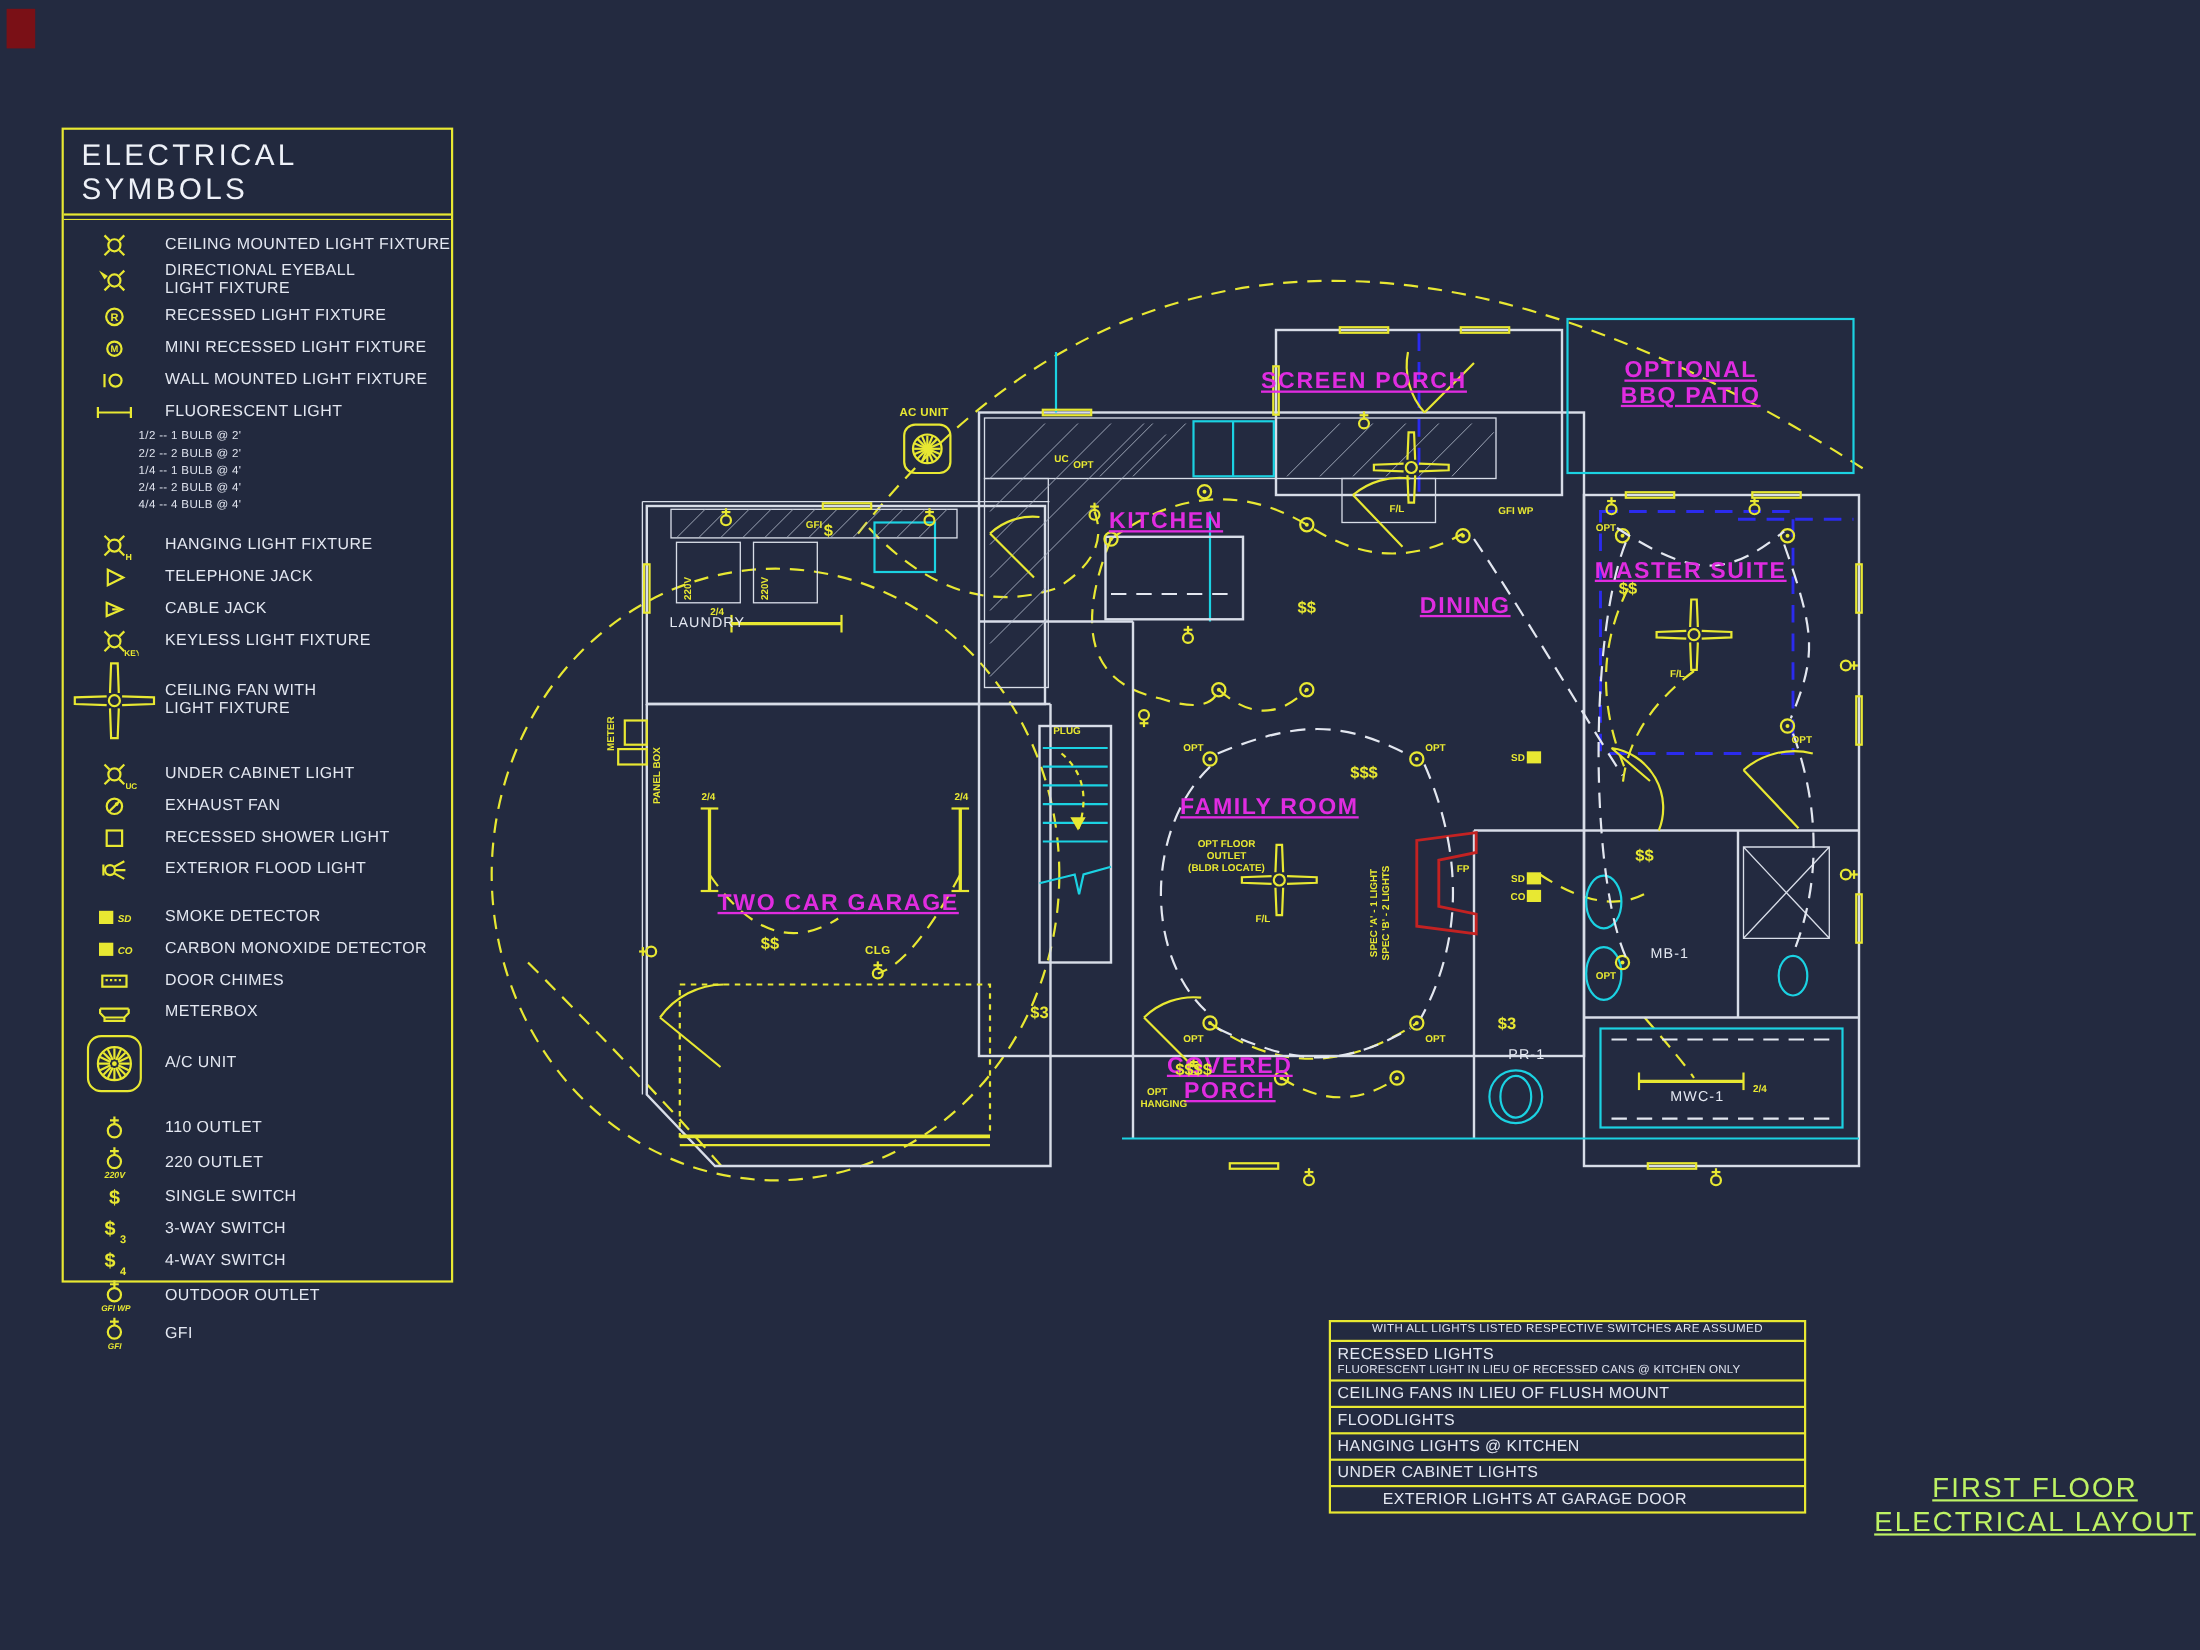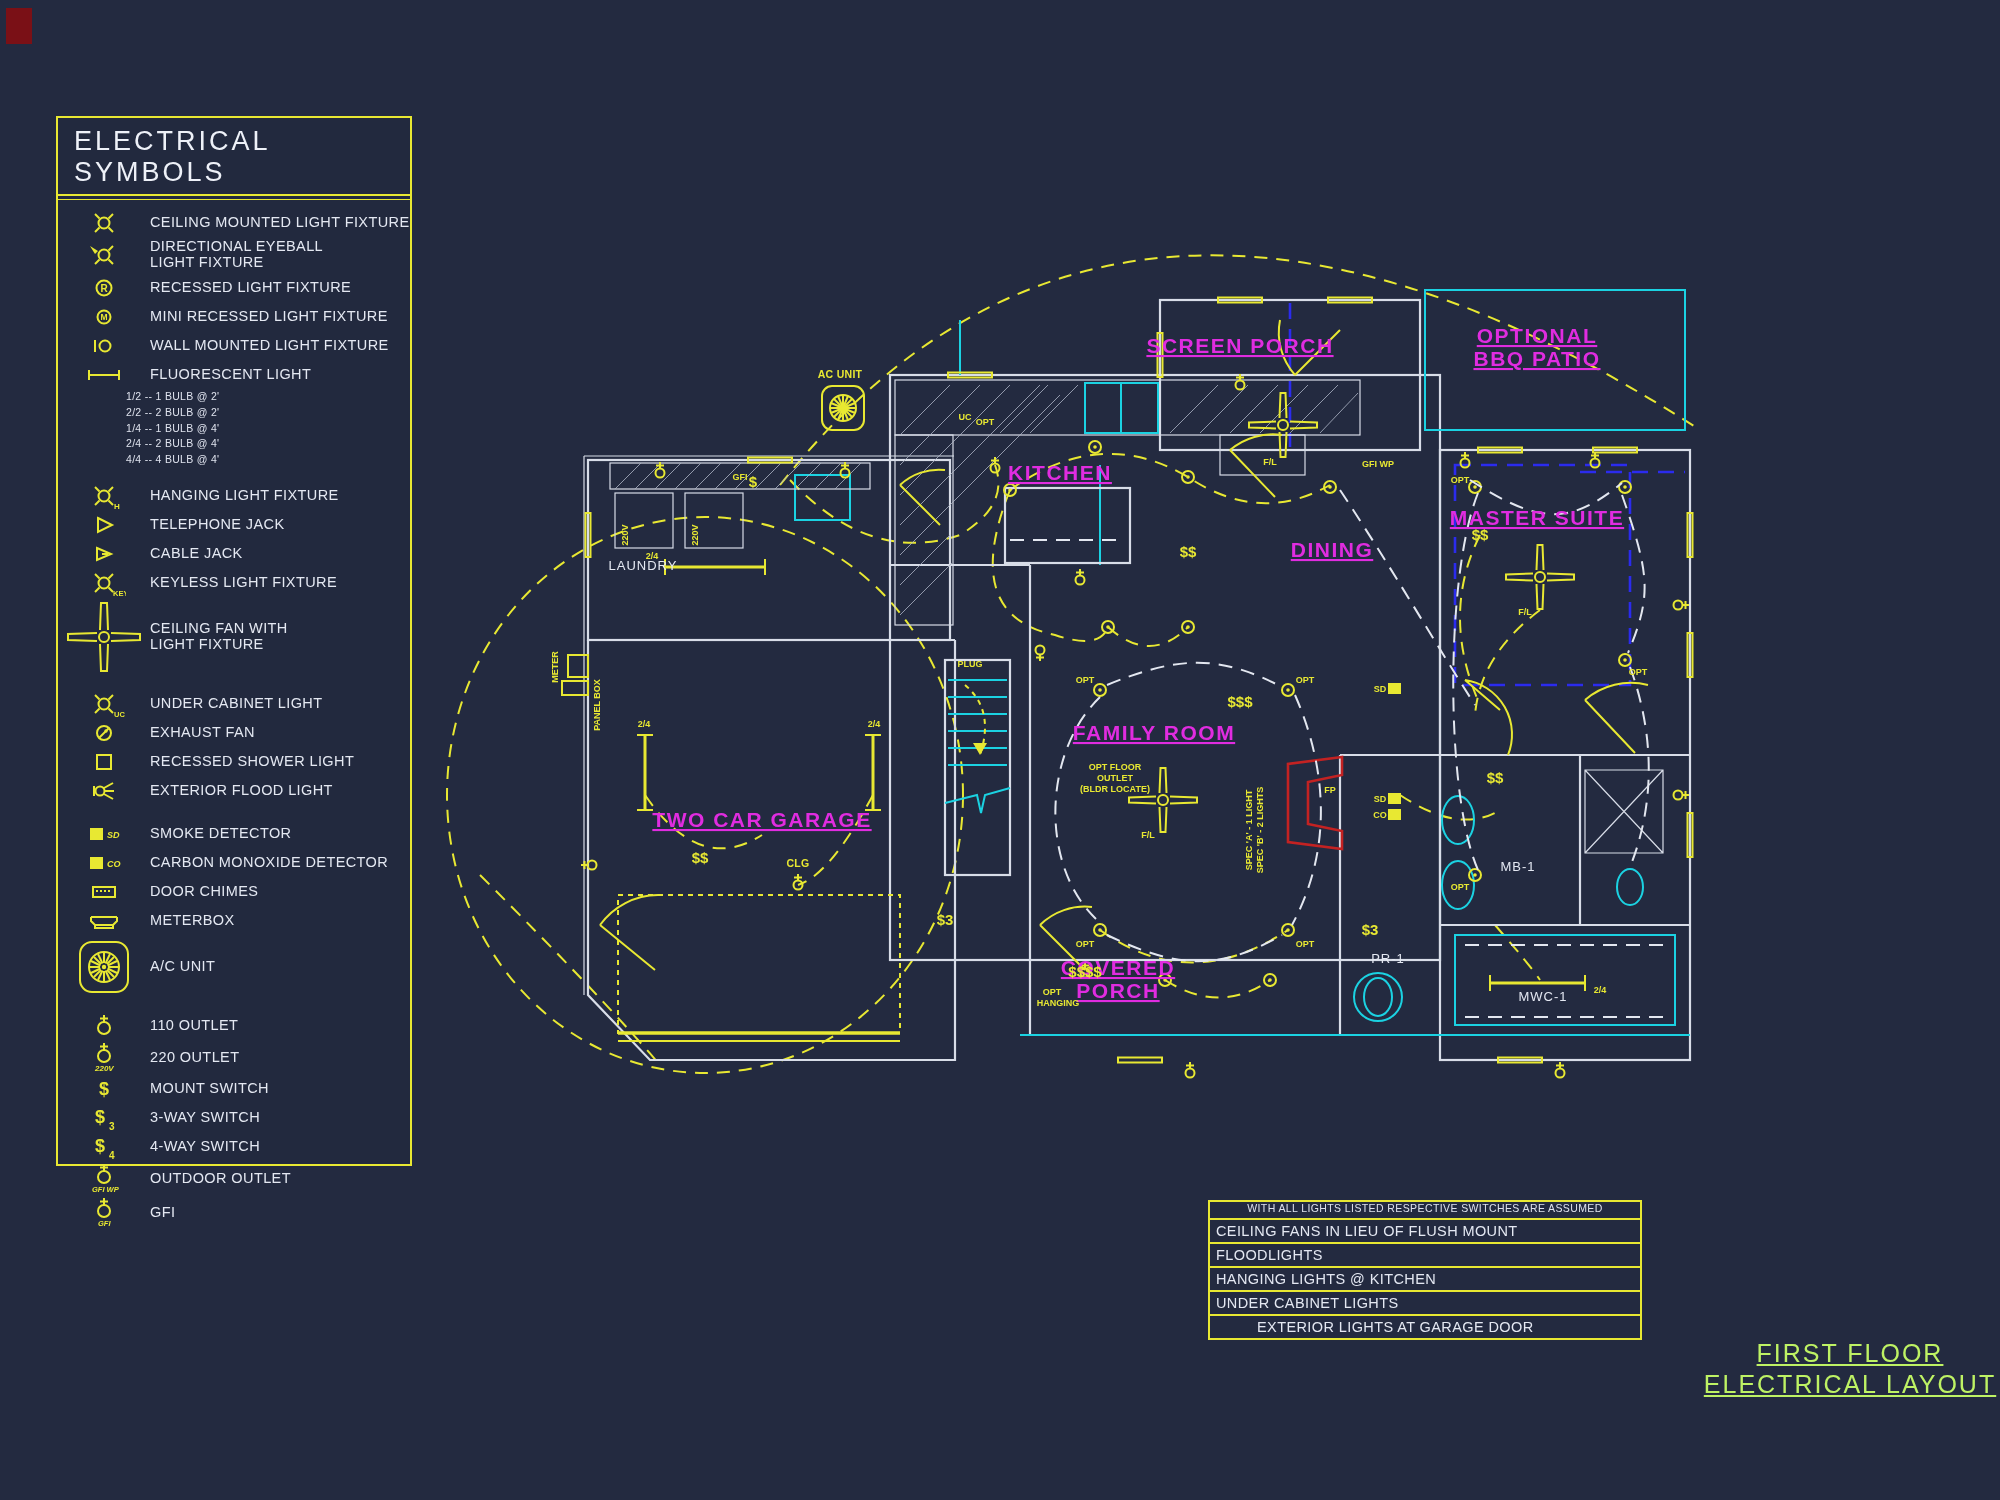--- a/index.html
+++ b/index.html
@@ -343,21 +343,21 @@
       </span>
     <span class="llab">220 OUTLET</span>
   </div>
 
   <div class="lrow">
     <span class="lsym">
       <svg width="44" height="26" viewBox="-22 -13 44 26">
           <text class="ytext" x="0" y="6" font-size="18" text-anchor="middle" font-weight="bold">$</text>
         </svg>
       </span>
-    <span class="llab">MOUNT SWITCH</span>
+    <span class="llab">SINGLE SWITCH</span>
   </div>
 
   <div class="lrow">
     <span class="lsym">
       <svg width="44" height="28" viewBox="-22 -14 44 28">
           <text class="ytext" x="-4" y="5" font-size="18" text-anchor="middle" font-weight="bold">$</text>
           <text class="ytext" x="5" y="12" font-size="10" font-weight="bold">3</text>
         </svg>
       </span>
     <span class="llab">3-WAY SWITCH</span>
@@ -708,20 +708,24 @@
 
     <path class="yd2" d="M425,450 Q455,475 440,520"></path>
     <path class="yfill" d="M440,520 L433,508 L447,508 Z"></path>
   </g>
 </svg>
 </div>
 
 <div id="opt-table" class="abs">
   <div class="otsub">WITH ALL LIGHTS LISTED RESPECTIVE SWITCHES ARE ASSUMED</div>
   <div class="otrow">
+    <div class="otmain">RECESSED LIGHTS</div>
+    <div class="otsubline">FLUORESCENT LIGHT IN LIEU OF RECESSED CANS @ KITCHEN ONLY</div>
+  </div>
+  <div class="otrow">
     <div class="otmain">CEILING FANS IN LIEU OF FLUSH MOUNT</div>
   </div>
   <div class="otrow">
     <div class="otmain">FLOODLIGHTS</div>
   </div>
   <div class="otrow">
     <div class="otmain">HANGING LIGHTS @ KITCHEN</div>
   </div>
   <div class="otrow">
     <div class="otmain">UNDER CABINET LIGHTS</div>

